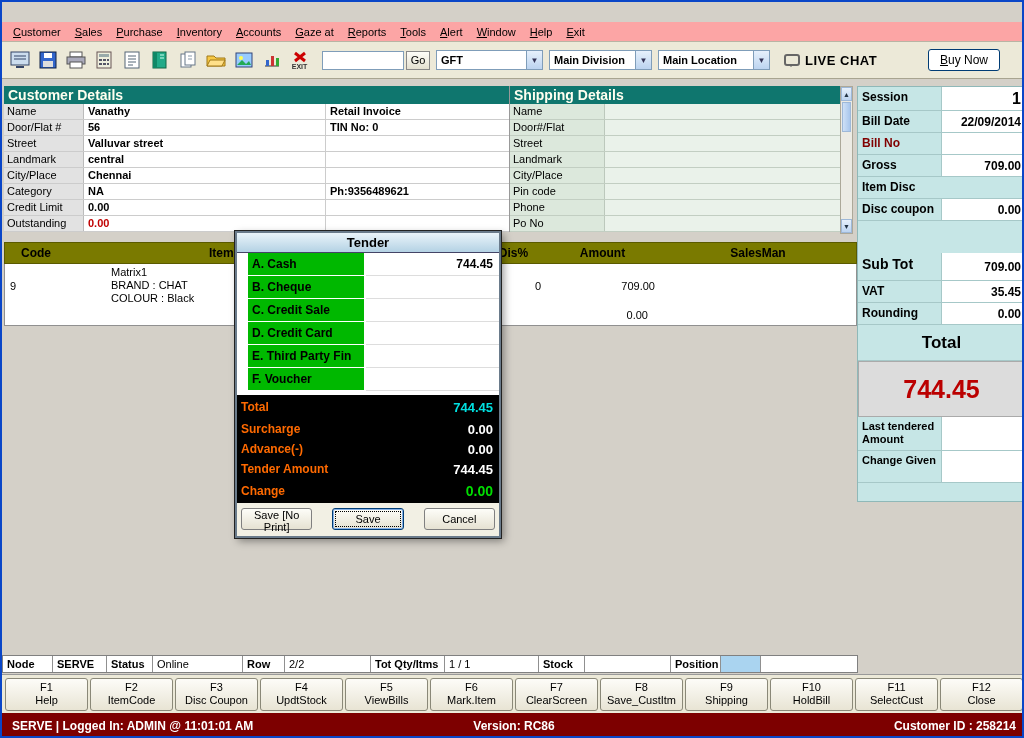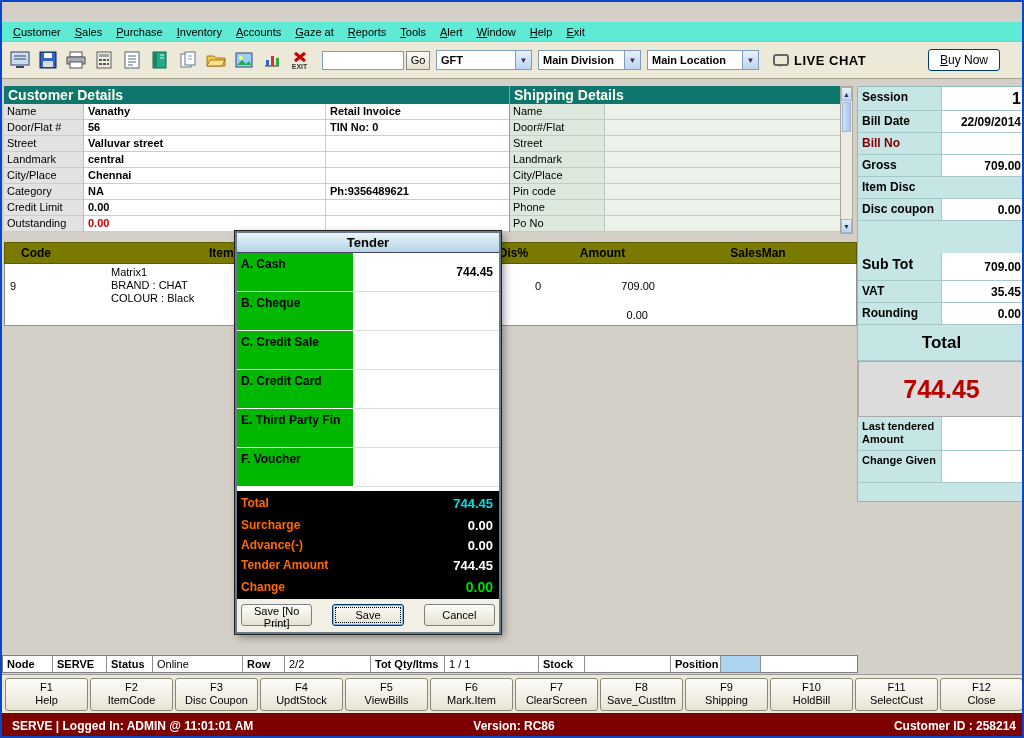--- a/index.html
+++ b/index.html
@@ -16,21 +16,21 @@
   .app-icon i:nth-child(3){background:#39C;} .app-icon i:nth-child(4){background:#3A3;}
   .titlebar .wtitle { color:#fff; font-weight:bold; font-size:12px; flex:1; text-shadow:1px 1px 1px #04287A; }
   .winbtn { width:19px; height:16px; margin-left:2px; border:1px solid #fff; border-radius:2px;
     display:flex; align-items:center; justify-content:center; color:#fff; font-size:11px; font-weight:bold;
     background:linear-gradient(180deg,#5A87E8,#2250C0); }
   .winbtn.close { background:linear-gradient(180deg,#E8694A,#C23310); }
   .winbtn .minglyph { display:block; width:8px; height:3px; border-bottom:2px solid #fff; margin-top:4px; }
   .winbtn .maxglyph { display:block; width:9px; height:8px; border:1px solid #fff; border-top:2px solid #fff; }
 
   
-  .menubar { position:absolute; left:0; top:20px; width:100%; height:20px; background:#5eead4;
+  .menubar { position:absolute; left:0; top:20px; width:100%; height:20px; background:#fca5a5;
     border-bottom:1px solid #B8B4A4; display:flex; align-items:center; padding-left:4px; }
   .menu-item { display:inline-block; padding:2px 7px; cursor:default; }
   .menu-item::first-letter { text-decoration:underline; }
 
   
   .toolbar { position:absolute; left:0; top:40px; width:100%; height:37px; background:#ECE9D8;
     border-bottom:1px solid #A8A490; display:flex; align-items:center; padding:0 4px; }
   .tbicon { width:27px; height:28px; margin-right:1px; display:flex; flex-direction:column; align-items:center; justify-content:center; border:1px solid transparent; }
   .tbicon svg { display:block; }
   .tbicon .exit-word { font-size:7px; font-weight:bold; color:#333; line-height:7px; }
@@ -93,21 +93,21 @@
   .total-value { height:56px; background:#DCDCDC; border:1px solid #AAA; display:flex; align-items:center; justify-content:center;
     font-size:25px; font-weight:bold; color:#BB0000; }
   .sumrow .sl.small2 { font-size:11px; line-height:13px; }
   .sum-filler { height:18px; }
 
   
   .dialog { position:absolute; left:233px; top:229px; width:266px; z-index:10;
     background:#fff; border:2px solid #6A7B8B; outline:1px solid #222; box-shadow:3px 3px 8px rgba(0,0,0,.4); }
   .dialog-title { height:20px; background:linear-gradient(#EAF4FA,#B4D2E4); border-bottom:1px solid #446;
     display:flex; align-items:center; justify-content:center; font-weight:bold; font-size:13px; }
-  .trow { display:flex; height:39px; }
+  .trow { display:flex; height:23px;padding-left:11px; }
   .trow .tlab { width:118px; background:#00B800; border-bottom:1px solid #fff; border-right:2px solid #fff;
     font-weight:bold; font-size:12px; padding:4px 0 0 4px; }
   .trow .tval { flex:1; background:#fff; border-bottom:1px solid #DDD; font-weight:bold; font-size:12px;
     display:flex; align-items:center; justify-content:flex-end; padding:0 6px; }
   .tgap { height:4px; background:#fff; }
   .ttot { display:flex; align-items:center; background:#000; height:20px; padding:0 6px 0 4px; }
   .ttot.big { height:24px; }
   .ttot .ttlab { flex:1; color:#FF6A00; font-weight:bold; font-size:12px; }
   .ttot .ttval { font-weight:bold; font-size:13px; }
   .ttval.cyan { color:#00E0E0; } .ttval.white { color:#FFF; } .ttval.green { color:#00DD00; font-size:14px; }
@@ -253,21 +253,21 @@
     <span class="tbicon">
       <svg width="14" height="12">
           <path d="M2 2 L12 10 M12 2 L2 10" stroke="#C00" stroke-width="3"></path>
         </svg>
       <span class="exit-word">EXIT</span>
     </span>
 
     <input class="tb-input" value="" style="">
     <button class="tb-go">Go</button>
 
-    <div class="combo" style="width:96px;">
+    <div class="combo" style="width:107px;">
       <span class="combo-text">GFT</span>
       <span class="combo-arrow">▼</span>
     </div>
     <div class="combo" style="width:103px;">
       <span class="combo-text">Main Division</span>
       <span class="combo-arrow">▼</span>
     </div>
     <div class="combo" style="width:112px;">
       <span class="combo-text">Main Location</span>
       <span class="combo-arrow">▼</span>

